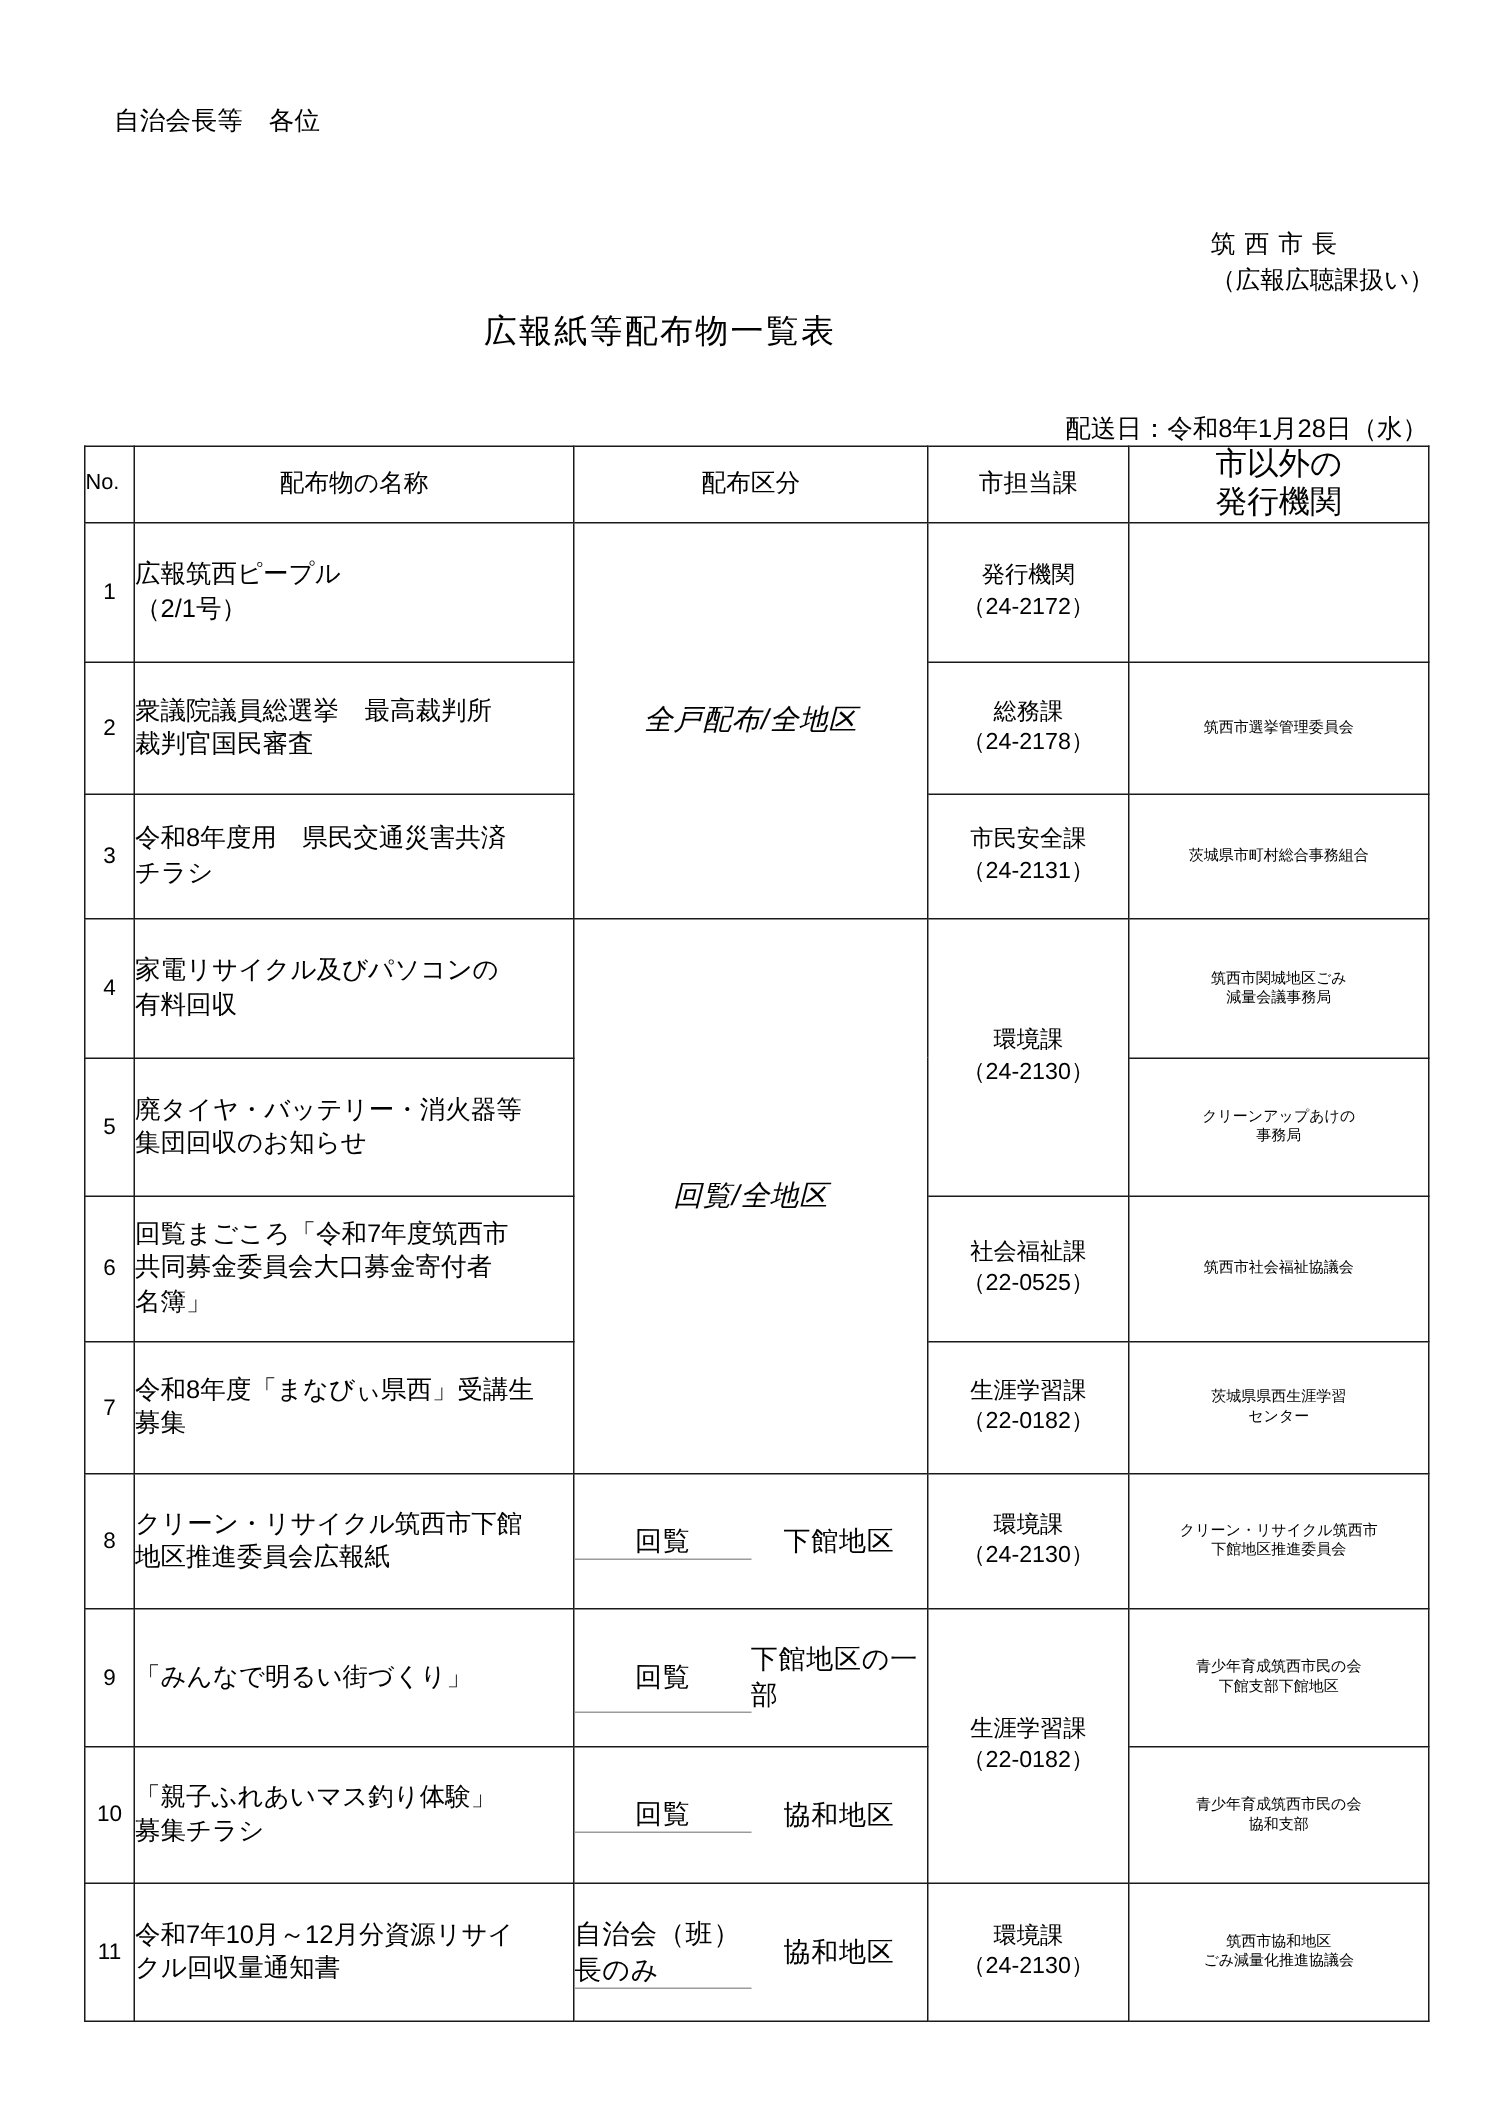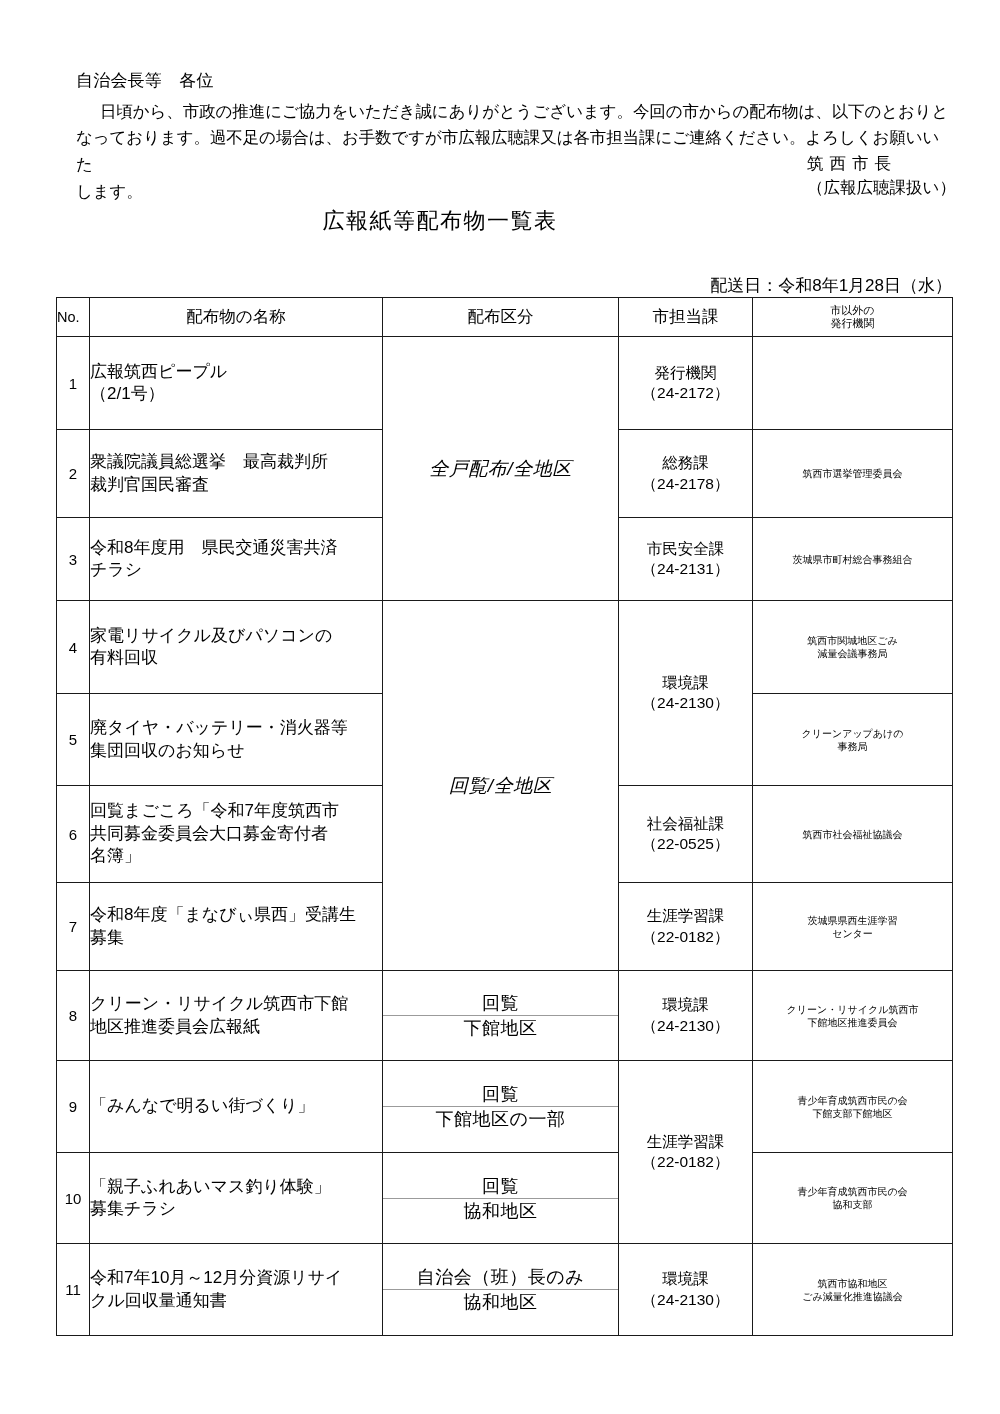--- a/index.html
+++ b/index.html
@@ -103,21 +103,21 @@
   col.c-kacho   { width: 134px; }
   col.c-hakkou  { width: 200px; }
 
   thead th {
     height: 38px;
     text-align: center;
     font-size: 16.5px;
     line-height: 1.16;
   }
   th.h-no { font-size: 14.5px; text-align: left; padding-left: 3px; margin-left: 47px; }
-  th.h-two { font-size: 11px; line-height: 1.18; }
+  th.h-two { font-size: 21px; line-height: 1.18; }
 
   td.num {
     text-align: center;
     font-size: 15px;
     vertical-align: middle;
   }
   td.name {
     text-align: left;
     font-size: 17px;
     line-height: 1.32;
@@ -138,21 +138,21 @@
     text-align: center;
     font-size: 10px;
     line-height: 1.3;
     padding: 0 2px;
   }
 
   
   td.kubun-split { padding: 0; }
   .split-inner {
     display: flex;
-    flex-direction: column;
+    flex-direction: row;
     height: 100%;
   }
   .split-inner > div {
     flex: 1 1 50%;
     display: flex;
     align-items: center;
     justify-content: center;
     font-size: 18px;
     letter-spacing: 0.5px;
   }
@@ -162,25 +162,20 @@
 
   .nowrap { white-space: nowrap; }
 </style>
 </head>
 <body>
 
 <div class="page">
 
   <div class="letterhead">
     <div class="addressee">自治会長等　各位</div>
-    <div class="body-para">
-      <span class="indent-line l1">日頃から、市政の推進にご協力をいただき誠にありがとうございます。今回の市からの配布物は、以下のとおりと</span>
-      <span class="indent-line">なっております。過不足の場合は、お手数ですが市広報広聴課又は各市担当課にご連絡ください。よろしくお願いいた</span>
-      <span class="indent-line">します。</span>
-    </div>
   </div>
 
   <div class="signature">
     <div class="sig-name">筑西市長</div>
     <div class="sig-sub">（広報広聴課扱い）</div>
   </div>
 
   <div class="doc-title">広報紙等配布物一覧表</div>
 
   <div class="delivery-date">配送日：令和8年1月28日（水）</div>

